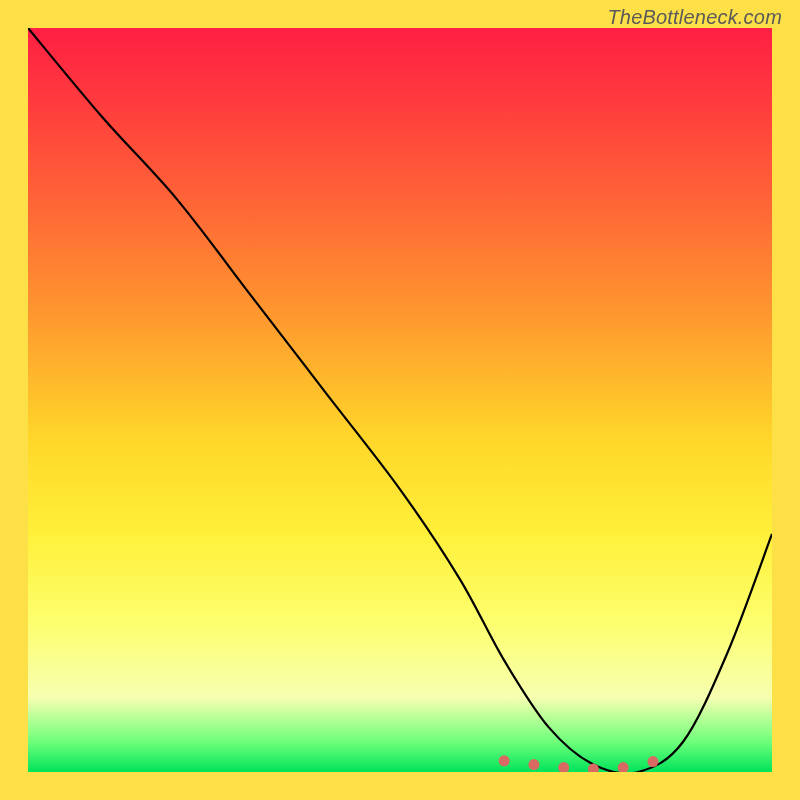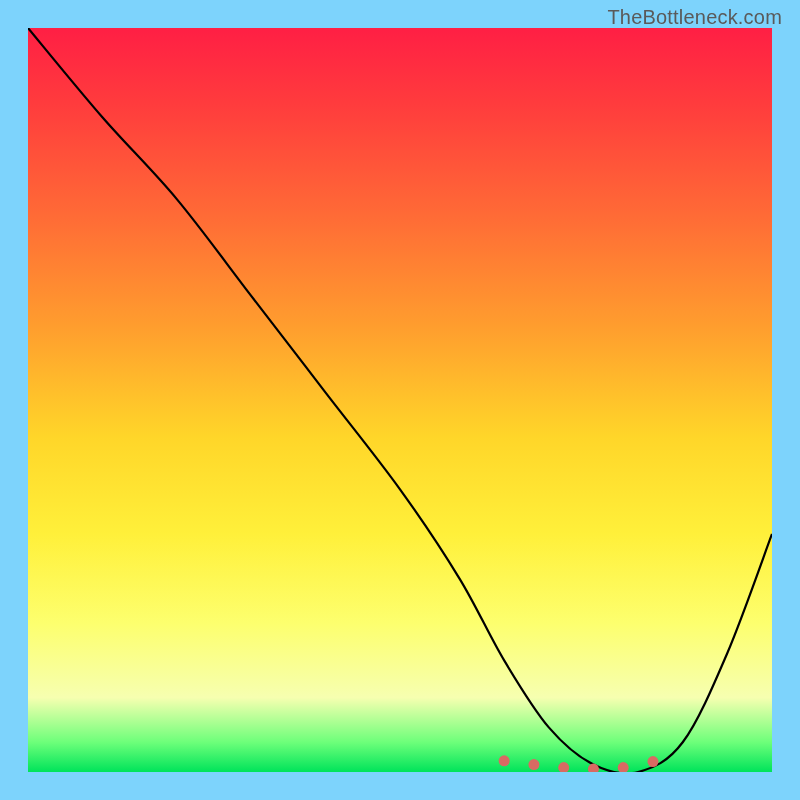--- a/index.html
+++ b/index.html
@@ -8,21 +8,22 @@
     width: 800px;
     height: 800px;
     background: #000;
     overflow: hidden;
     font-family: Arial, Helvetica, sans-serif;
   }
   .frame {
     position: relative;
     width: 800px;
     height: 800px;
-    background: #7dd3fc;
+    background: #fde047;
+    font-style: italic;
   }
   .plot-area {
     position: absolute;
     left: 28px;
     top: 28px;
     width: 744px;
     height: 744px;
     background: linear-gradient(to bottom,
       #ff1f44 0%,
       #ff3b3d 10%,

